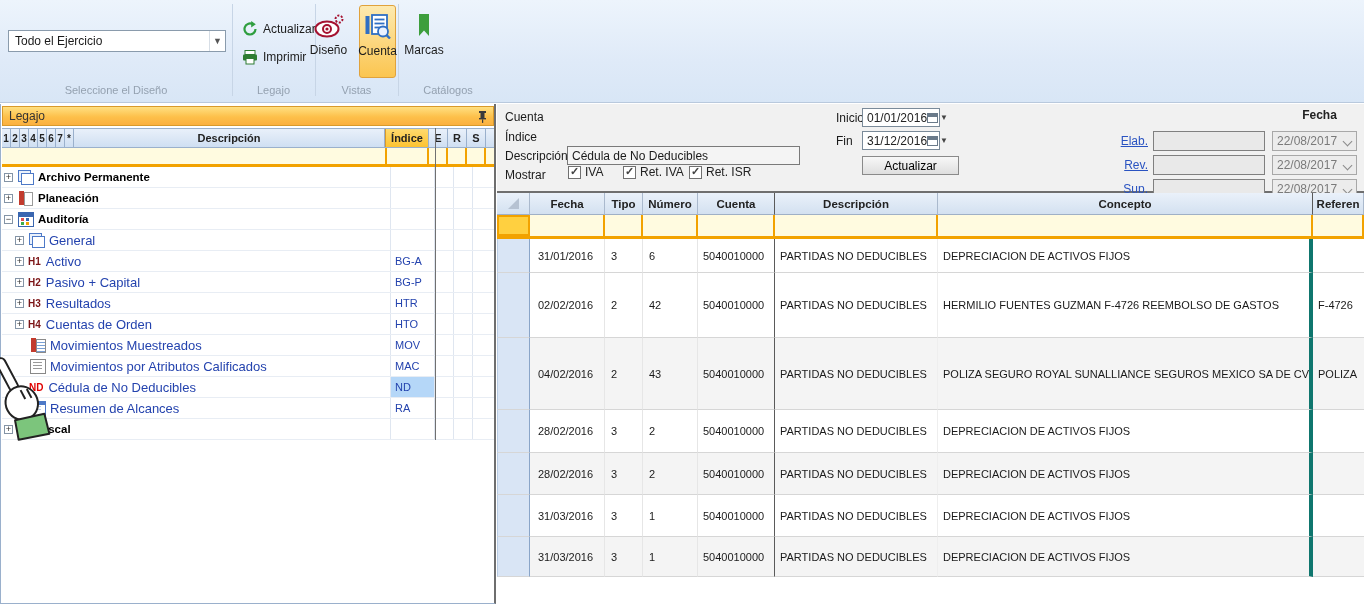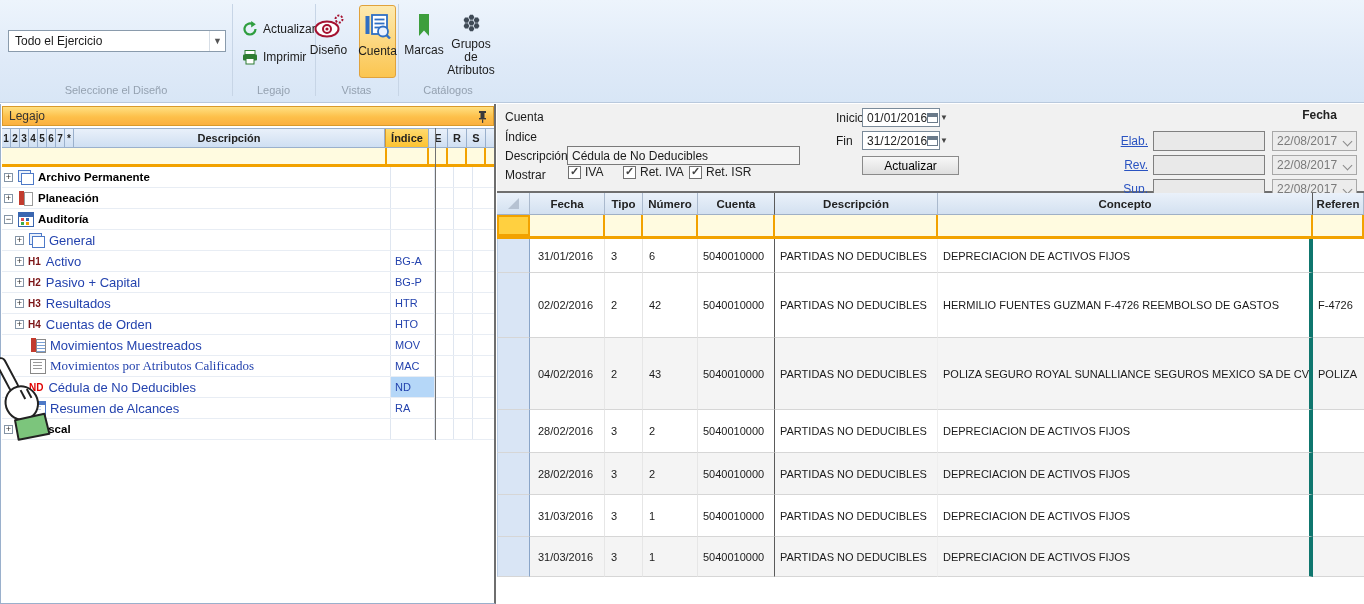--- a/index.html
+++ b/index.html
@@ -185,36 +185,20 @@
     </div>
     <div class="rb-grouplabel" style="left:315px;width:83px;">Vistas</div>
     <div class="rb-sep" style="left:398px;"></div>
 
     <div class="rb-bigbtn" style="left:403px; width:42px;">
       <svg width="14" height="24" viewBox="0 0 14 24">
         <path d="M2 0 h10 v22 l-5 -5.5 l-5 5.5 z" fill="#3d9e3d"></path>
       </svg>
       <span class="cap">Marcas</span>
     </div>
-    <div class="rb-bigbtn" style="left:446px; width:50px;">
-      <svg width="27" height="25" viewBox="0 0 27 25">
-        <defs>
-            <polygon id="hx" points="4,0 2,-3.6 -2,-3.6 -4,0 -2,3.6 2,3.6" fill="#3f4a56"></polygon>
-          </defs>
-        <use href="#hx" x="13.5" y="4.5"></use>
-          <use href="#hx" x="6.5" y="8.5"></use>
-          <use href="#hx" x="20.5" y="8.5"></use>
-        <use href="#hx" x="13.5" y="12.5"></use>
-          <use href="#hx" x="6.5" y="16.5"></use>
-          <use href="#hx" x="20.5" y="16.5"></use>
-        <use href="#hx" x="13.5" y="20.5"></use>
-      </svg>
-      <span class="cap"><span>Grupos de</span><br>
-      <span>Atributos</span></span>
-    </div>
     <div class="rb-grouplabel" style="left:398px;width:100px;">Catálogos</div>
   </div>
 
   <div id="left-panel">
     <div id="legajo-titlebar">
       <span class="title">Legajo</span>
       <svg width="9" height="13" viewBox="0 0 9 13">
         <rect x="1" y="1" width="7" height="2" fill="#3a3a3a"></rect>
         <rect x="2.5" y="3" width="4" height="5" fill="#3a3a3a"></rect>
         <rect x="1" y="8" width="7" height="1.4" fill="#3a3a3a"></rect>
@@ -347,21 +331,21 @@
 
       <span class="t-icon icn icn-red-book"></span>
       <span class="t-label">Movimientos Muestreados</span>
     </div>
     <div class="t-indice">MOV</div>
     <div class="t-ers"></div>
     <div class="t-ers"></div>
     <div class="t-ers"></div>
   </div>
         <div class="trow">
-    <div class="t-main" style="padding-left: 27px; font-family: Liberation Serif, serif;">
+    <div class="t-main" style="padding-left: 27px;">
 
       <span class="t-icon icn icn-list-doc"></span>
       <span class="t-label">Movimientos por Atributos Calificados</span>
     </div>
     <div class="t-indice">MAC</div>
     <div class="t-ers"></div>
     <div class="t-ers"></div>
     <div class="t-ers"></div>
   </div>
         <div class="trow">

